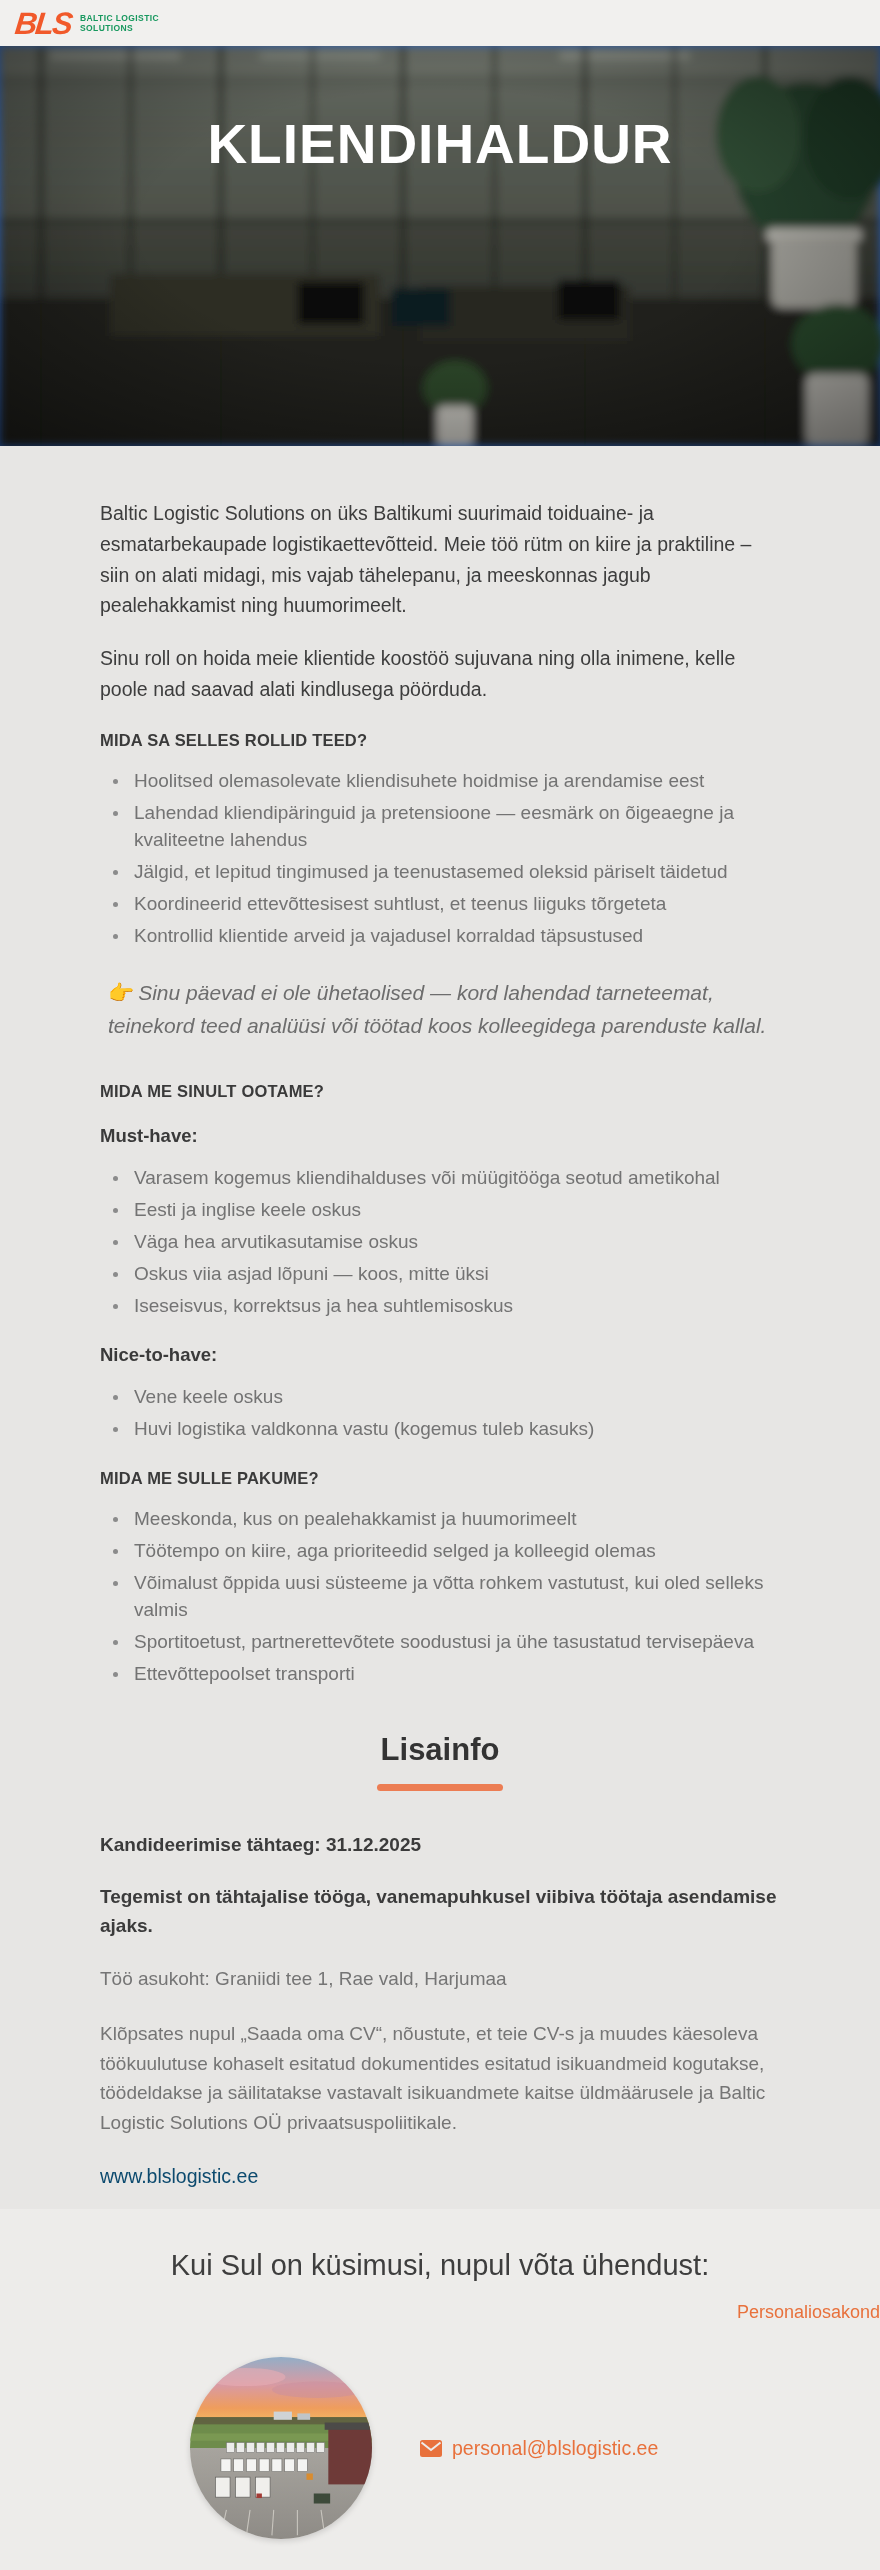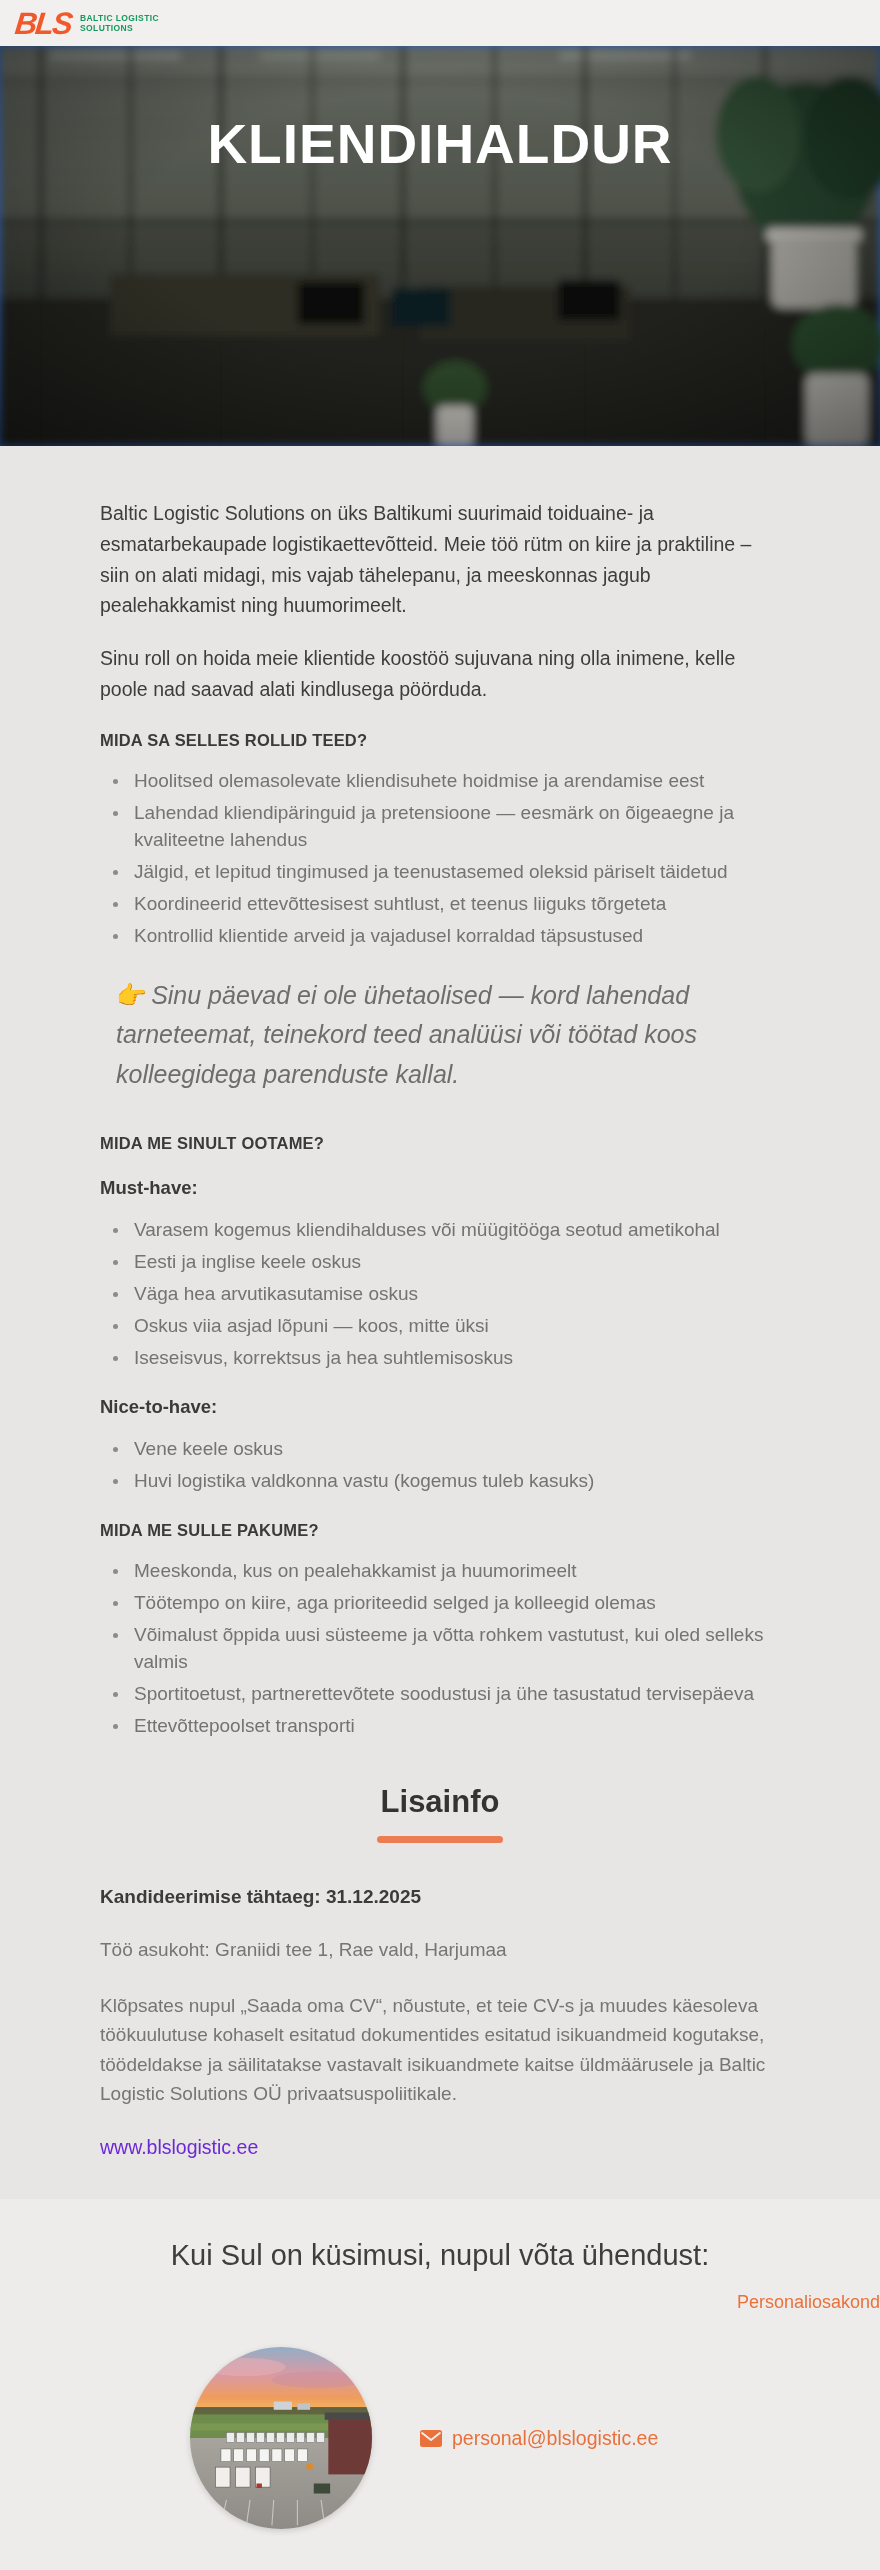--- a/index.html
+++ b/index.html
@@ -27,27 +27,27 @@
     text-align:center;color:#ffffff;font-size:55px;font-weight:600;letter-spacing:1px;
   }
   
   .content{padding:52px 100px 0;flex:none;}
   .lead{margin:0 0 22px;font-size:19.5px;line-height:1.58;color:#3d3d3d;font-weight:500;}
   .sec{margin:26px 0 18px;font-size:16.5px;font-weight:700;color:#3a3a3a;letter-spacing:.2px;}
   .sub{margin:24px 0 18px;font-size:18.5px;font-weight:700;color:#3a3a3a;}
   ul.bullets{margin:0 0 20px;padding-left:30px;list-style:disc;}
   ul.bullets li{font-size:19px;line-height:1.42;color:#737373;margin-bottom:5px;padding-left:4px;}
   ul.bullets li::marker{color:#8b8b8b;font-size:.85em;}
-  .note{margin:26px 16px 40px;font-size:25px;line-height:1.58;color:#6d6d6d;font-style:italic;}
+  .note{margin:26px 8px 40px;font-size:21px;line-height:1.58;color:#6d6d6d;font-style:italic;}
   .note-icon{font-style:normal;color:#f2b233;margin-right:4px;}
   .lisainfo{margin:44px 0 0;text-align:center;font-size:31px;font-weight:700;color:#333333;}
   .divider{width:126px;height:7px;border-radius:4px;background:#ec7d53;margin:16px auto 40px;}
   .bold-line{margin:0 0 24px;font-size:19px;line-height:1.5;color:#3b3b3b;font-weight:700;}
   .gray{margin:0 0 26px;font-size:19px;line-height:1.55;color:#757575;font-weight:400;}
-  .site-link{display:inline-block;margin:2px 0 40px;font-size:19.5px;color:#6d28d9;text-decoration:none;cursor:pointer;}
+  .site-link{display:inline-block;margin:2px 0 21px;font-size:19.5px;color:#0c4a6e;text-decoration:none;cursor:pointer;}
   
   .footer{background:#edecea;flex:1;padding-top:40px;}
   .footer-heading{margin:0;text-align:center;font-size:29px;font-weight:500;color:#3e3e3e;}
   .dept{margin-top:20px;text-align:right;font-size:18px;color:#e8713c;}
   .contact-row{display:flex;align-items:center;gap:28px;margin-top:34px;padding-left:190px;}
   .photo-circle{width:182px;height:182px;border-radius:50%;overflow:hidden;flex:none;box-shadow:0 2px 6px rgba(0,0,0,.15);}
   .photo-circle svg{display:block;width:100%;height:100%;}
   .email{display:flex;align-items:center;gap:10px;font-size:19.5px;color:#e8713c;text-decoration:none;cursor:pointer;padding-left:20px;}
   .email svg{flex:none;display:block;}
 </style>
@@ -157,20 +157,21 @@
       <li>Töötempo on kiire, aga prioriteedid selged ja kolleegid olemas</li>
       <li>Võimalust õppida uusi süsteeme ja võtta rohkem vastutust, kui oled selleks valmis</li>
       <li>Sportitoetust, partnerettevõtete soodustusi ja ühe tasustatud tervisepäeva</li>
       <li>Ettevõttepoolset transporti</li>
     </ul>
 
   <h2 class="lisainfo">Lisainfo</h2>
   <div class="divider"></div>
 
   <p class="bold-line">Kandideerimise tähtaeg: 31.12.2025</p>
+  <p class="bold-line">Tegemist on tähtajalise tööga, vanemapuhkusel viibiva töötaja asendamise ajaks.</p>
   <p class="gray">Töö asukoht: Graniidi tee 1, Rae vald, Harjumaa</p>
   <p class="gray">Klõpsates nupul „Saada oma CV“, nõustute, et teie CV-s ja muudes käesoleva töökuulutuse kohaselt esitatud dokumentides esitatud isikuandmeid kogutakse, töödeldakse ja säilitatakse vastavalt isikuandmete kaitse üldmäärusele ja Baltic Logistic Solutions OÜ privaatsuspoliitikale.</p>
   <a class="site-link">www.blslogistic.ee</a>
 </main>
 
 <footer class="footer">
   <h2 class="footer-heading">Kui Sul on küsimusi, nupul võta ühendust:</h2>
   <div class="dept">Personaliosakond</div>
   <div class="contact-row">
     <div class="photo-circle">

